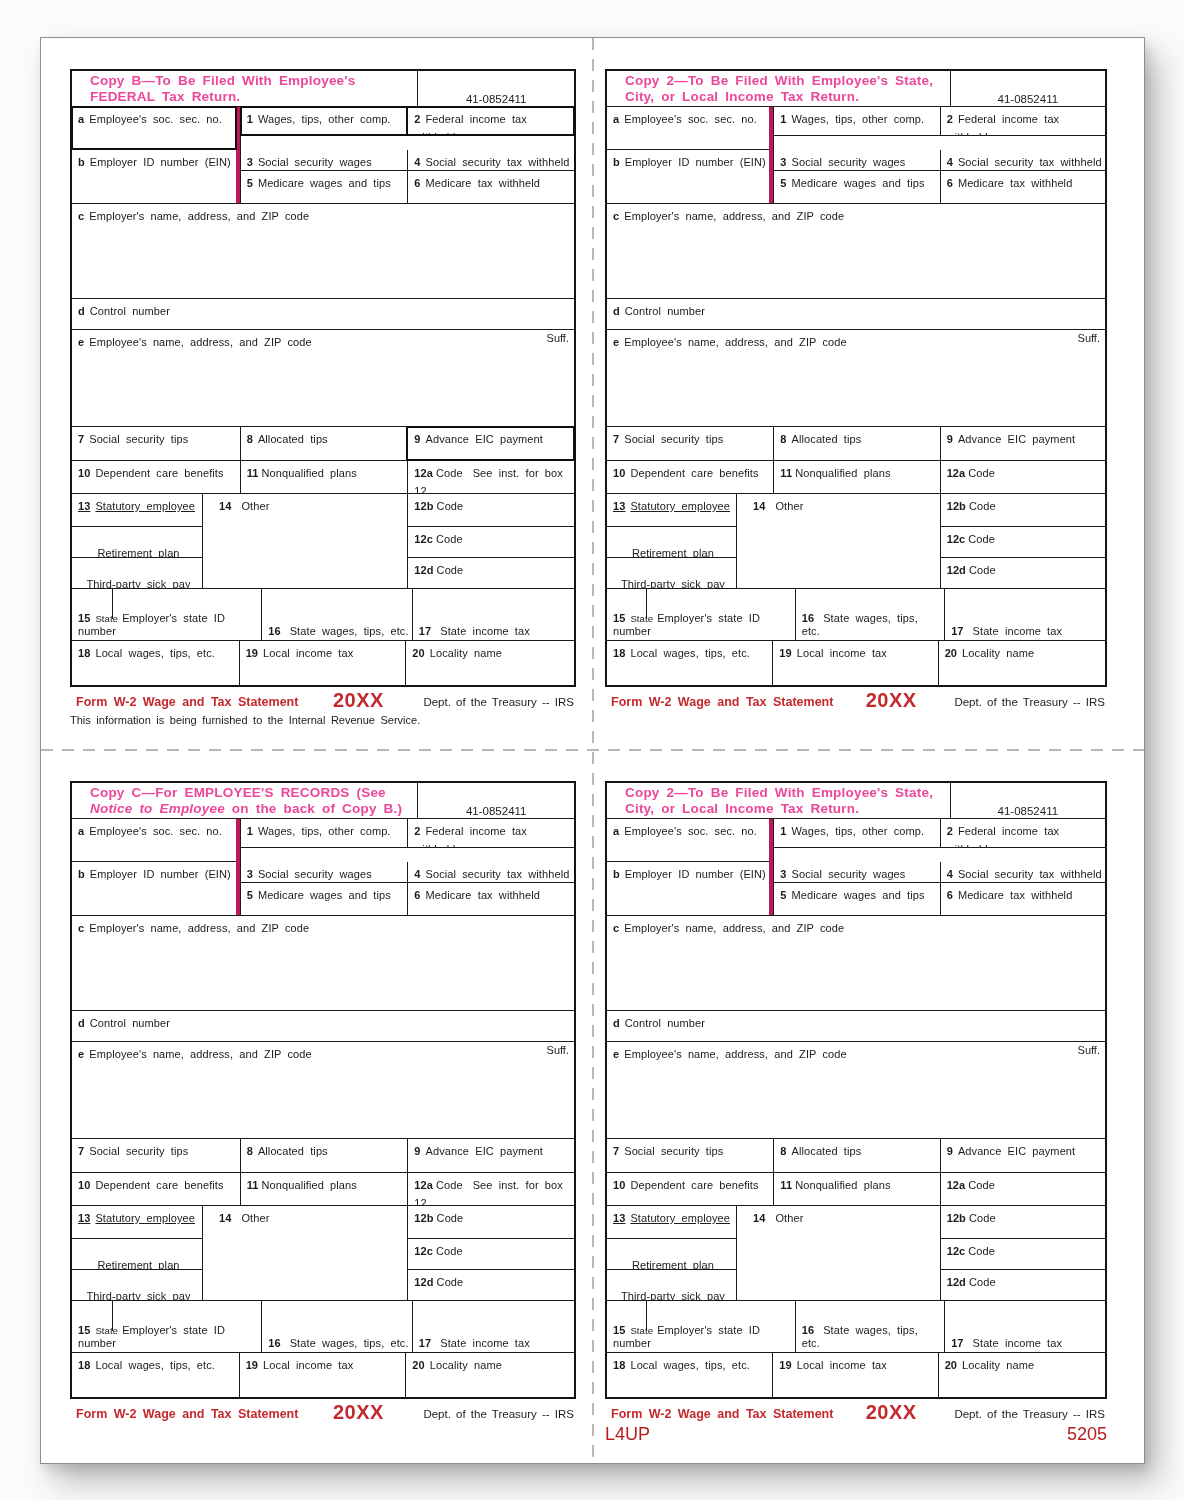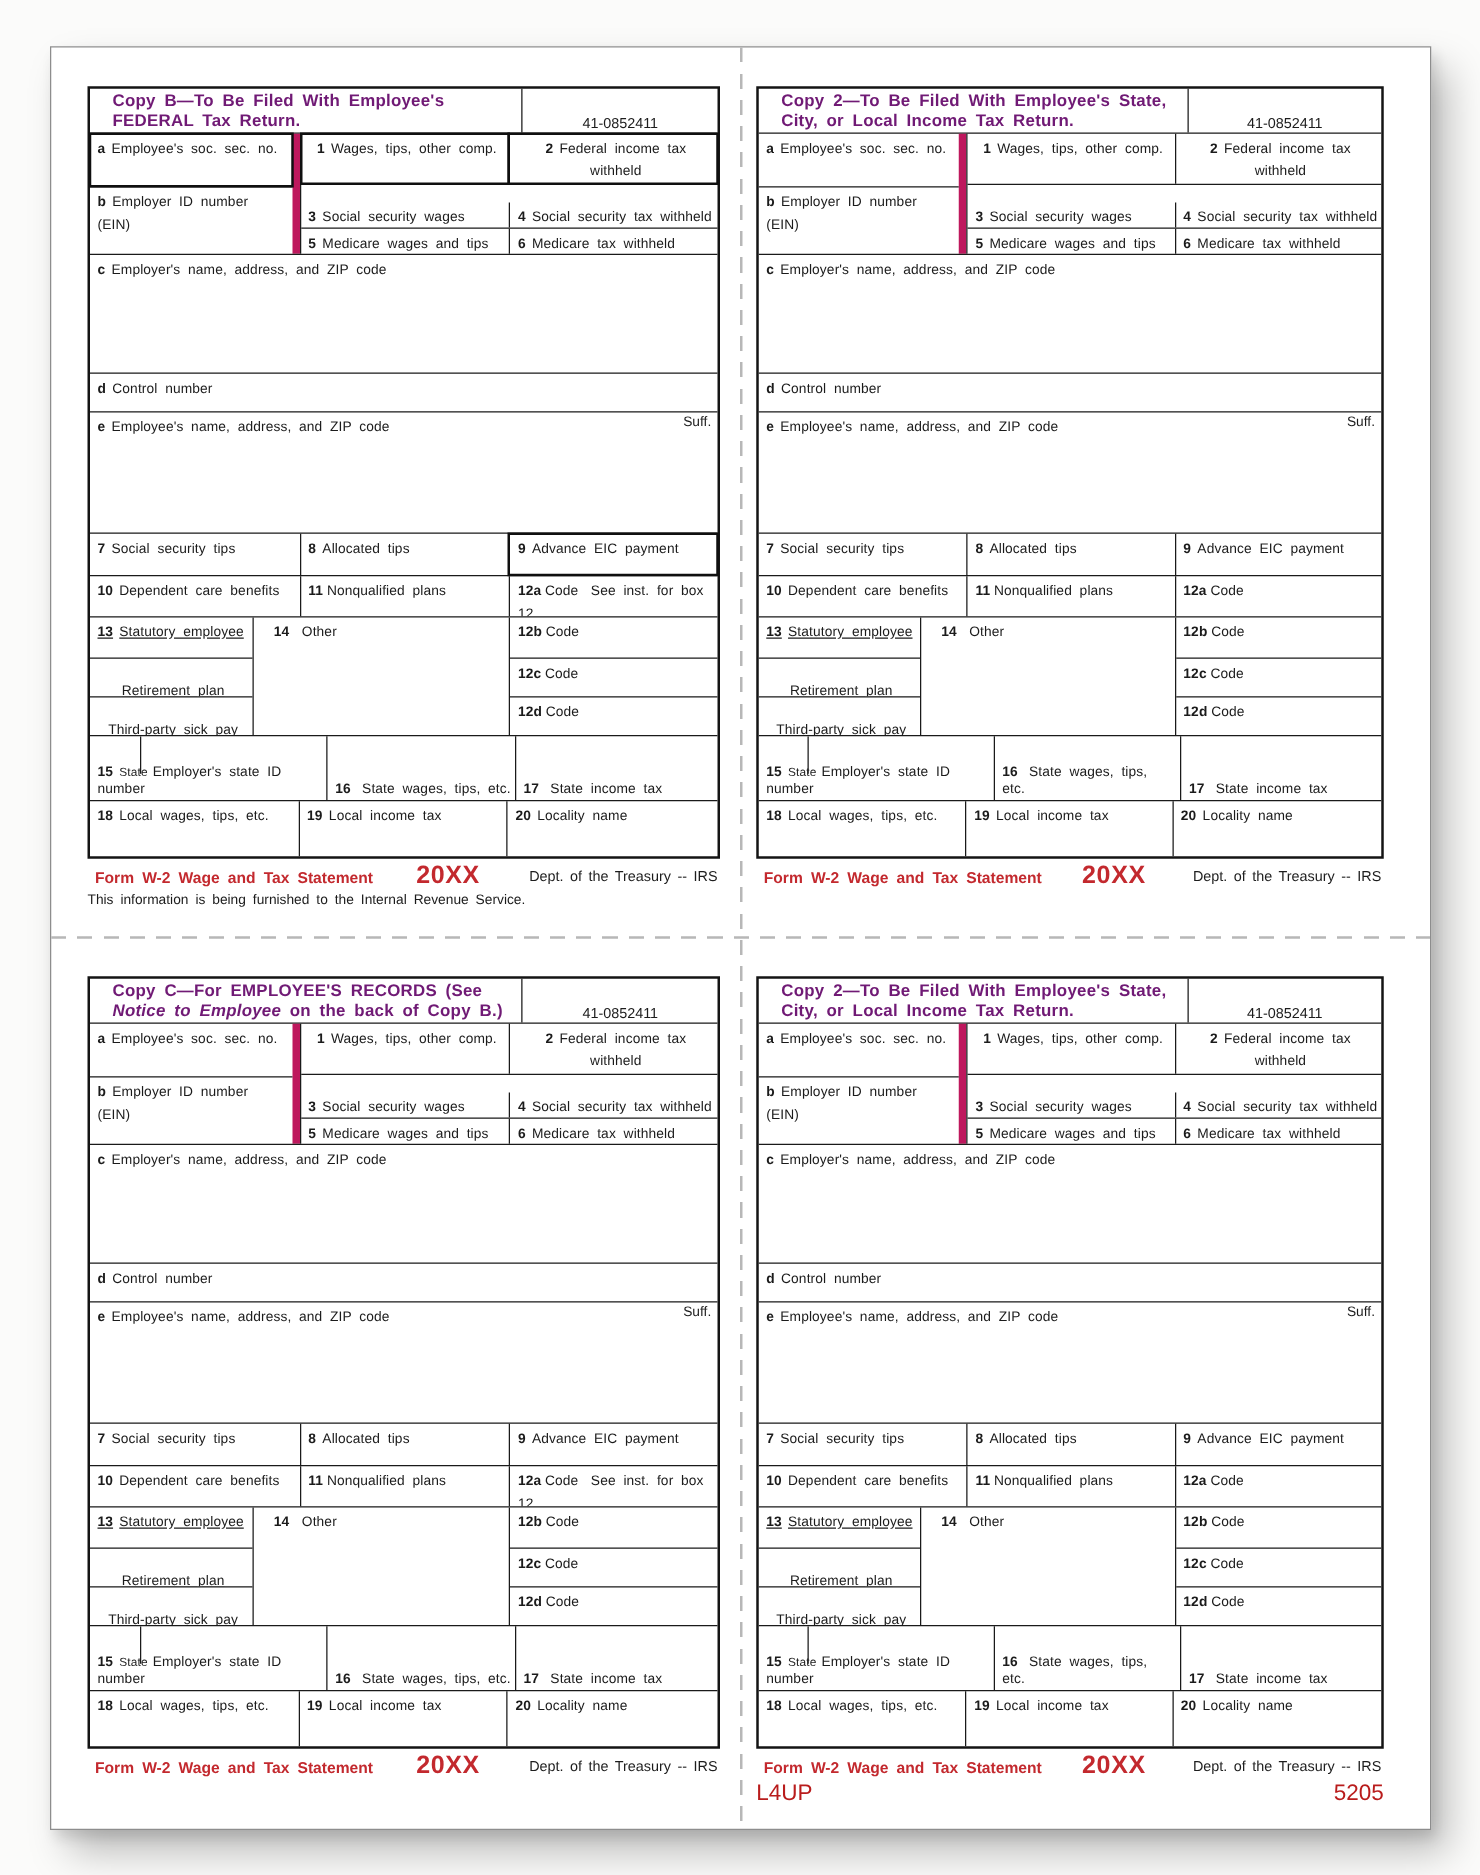--- a/index.html
+++ b/index.html
@@ -40,32 +40,32 @@
   .cell{box-sizing:border-box;position:relative;padding:2px 3px 0 6px;overflow:hidden;}
   .bl{border-left:1px solid #1a1a1a;}
   .bt{border-top:1px solid #1a1a1a;}
   .lb{font-size:11px;line-height:13px;word-spacing:3px;letter-spacing:.1px;color:#1b1b1b;display:inline;}
   .n{font-weight:bold;margin-right:5px;}
   .sm{font-size:9.5px;margin-right:4px;}
 
   
   .r-head{height:35px;}
   .head-title{flex:1;padding:2px 2px 0 18px;}
-  .tl1,.tl2{font-size:13.5px;line-height:16px;font-weight:bold;color:#701a75;word-spacing:3px;letter-spacing:.2px;white-space:nowrap;}
+  .tl1,.tl2{font-size:13.5px;line-height:16px;font-weight:bold;color:#ec4899;word-spacing:3px;letter-spacing:.2px;white-space:nowrap;}
   .t-em{font-style:italic;font-weight:bold;}
   .head-omb{width:31.2%;text-align:center;font-size:11.5px;line-height:16px;padding:20px 0 0 0;word-spacing:2px;}
 
   
   .r-top{height:97px;}
-  .col-ab{width:33.4%;display:flex;flex-direction:column;border-right:6px solid #be185d;box-sizing:border-box;}
+  .col-ab{width:33.4%;display:flex;flex-direction:column;border-right:4px solid #be185d;box-sizing:border-box;}
   .box-a{height:42px;}
   .box-b{flex:1;border-top:1px solid #1a1a1a;}
   .col-135{flex:1;display:flex;flex-direction:column;}
   .subrow{display:flex;box-sizing:border-box;}
-  .sr1{height:40px;text-align:center;}
+  .sr1{height:28px;}
   .sr2{height:35px;align-items:flex-end;}
   .sr3{flex:1;}
   .c50{width:50%;}
 
   .r-c{height:95px;}
   .r-d{height:31px;}
   .r-e{height:97px;}
   .suff{position:absolute;right:5px;top:2px;font-size:11px;}
 
   .r-789{height:34px;}

